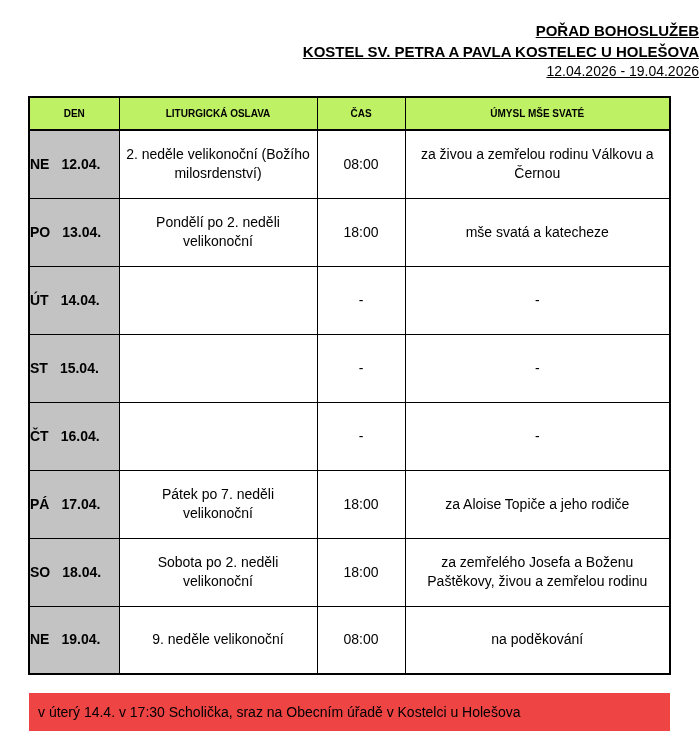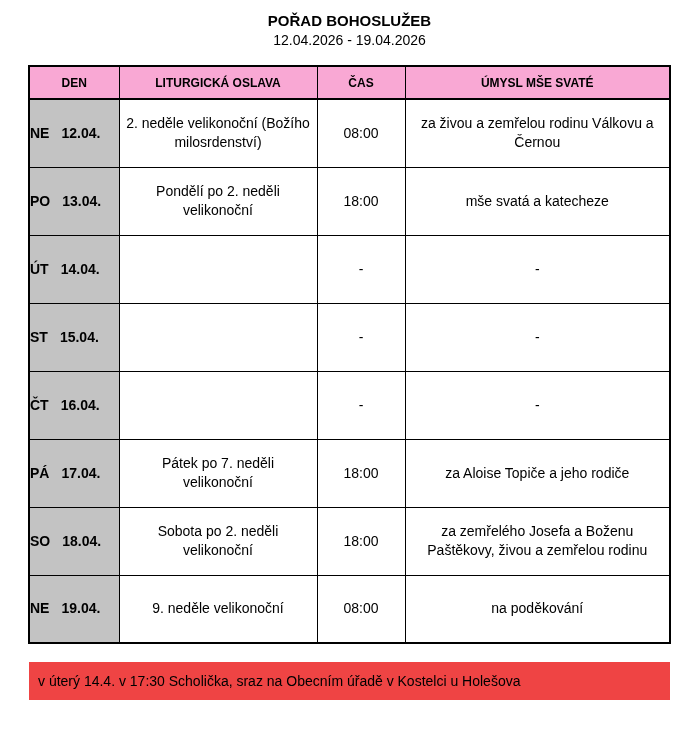--- a/index.html
+++ b/index.html
@@ -4,43 +4,43 @@
 <style>
   * { margin: 0; padding: 0; box-sizing: border-box; }
   html, body {
     width: 699px;
     background: #ffffff;
     color: #000000;
     font-family: "Liberation Sans", sans-serif;
   }
   .page { width: 699px; height: 733px; background: #ffffff; overflow: hidden; }
 
-  .doc-header { text-align: center; padding-top: 10px; }
+  .doc-header { text-align: right; padding-top: 20px; text-decoration: underline; }
   .doc-title, .doc-subtitle {
     font-size: 15px;
     font-weight: bold;
     line-height: 21px;
   }
   .doc-daterange {
     font-size: 14px;
     line-height: 19px;
   }
 
   table.schedule {
     border-collapse: collapse;
     table-layout: fixed;
     width: 641px;
     margin: 15px auto 0 auto;
     border: 2px solid #000000;
   }
   table.schedule th {
-    background: #f9a8d4;
+    background: #bef264;
     border: 1px solid #000000;
     border-bottom: 2px solid #000000;
-    font-size: 12px;
+    font-size: 10px;
     font-weight: bold;
     height: 33px;
     text-align: center;
     vertical-align: middle;
   }
   table.schedule td {
     border: 1px solid #000000;
     font-size: 14px;
     height: 68px;
     text-align: center;
@@ -66,20 +66,21 @@
     padding: 10px 9px;
   }
 </style>
 </head>
 <body>
 
 <div class="page">
 
   <div class="doc-header">
     <div class="doc-title">POŘAD BOHOSLUŽEB</div>
+    <div class="doc-subtitle">KOSTEL SV. PETRA A PAVLA KOSTELEC U HOLEŠOVA</div>
     <div class="doc-daterange">12.04.2026 - 19.04.2026</div>
   </div>
 
   <table class="schedule">
     <colgroup>
       <col style="width:90px">
       <col style="width:198px">
       <col style="width:88px">
       <col style="width:265px">
     </colgroup>

